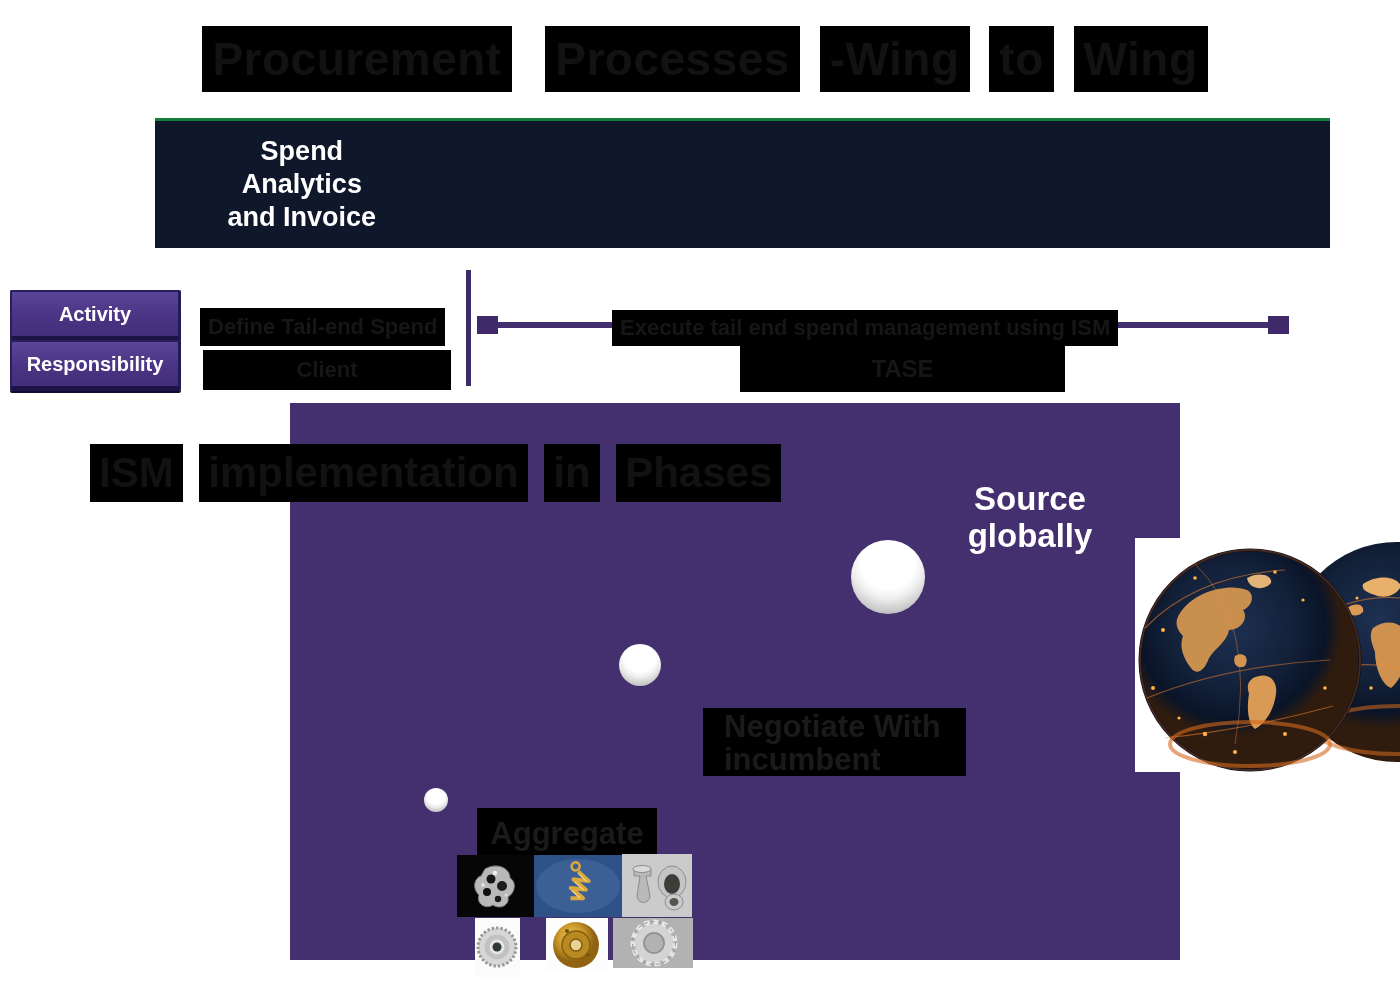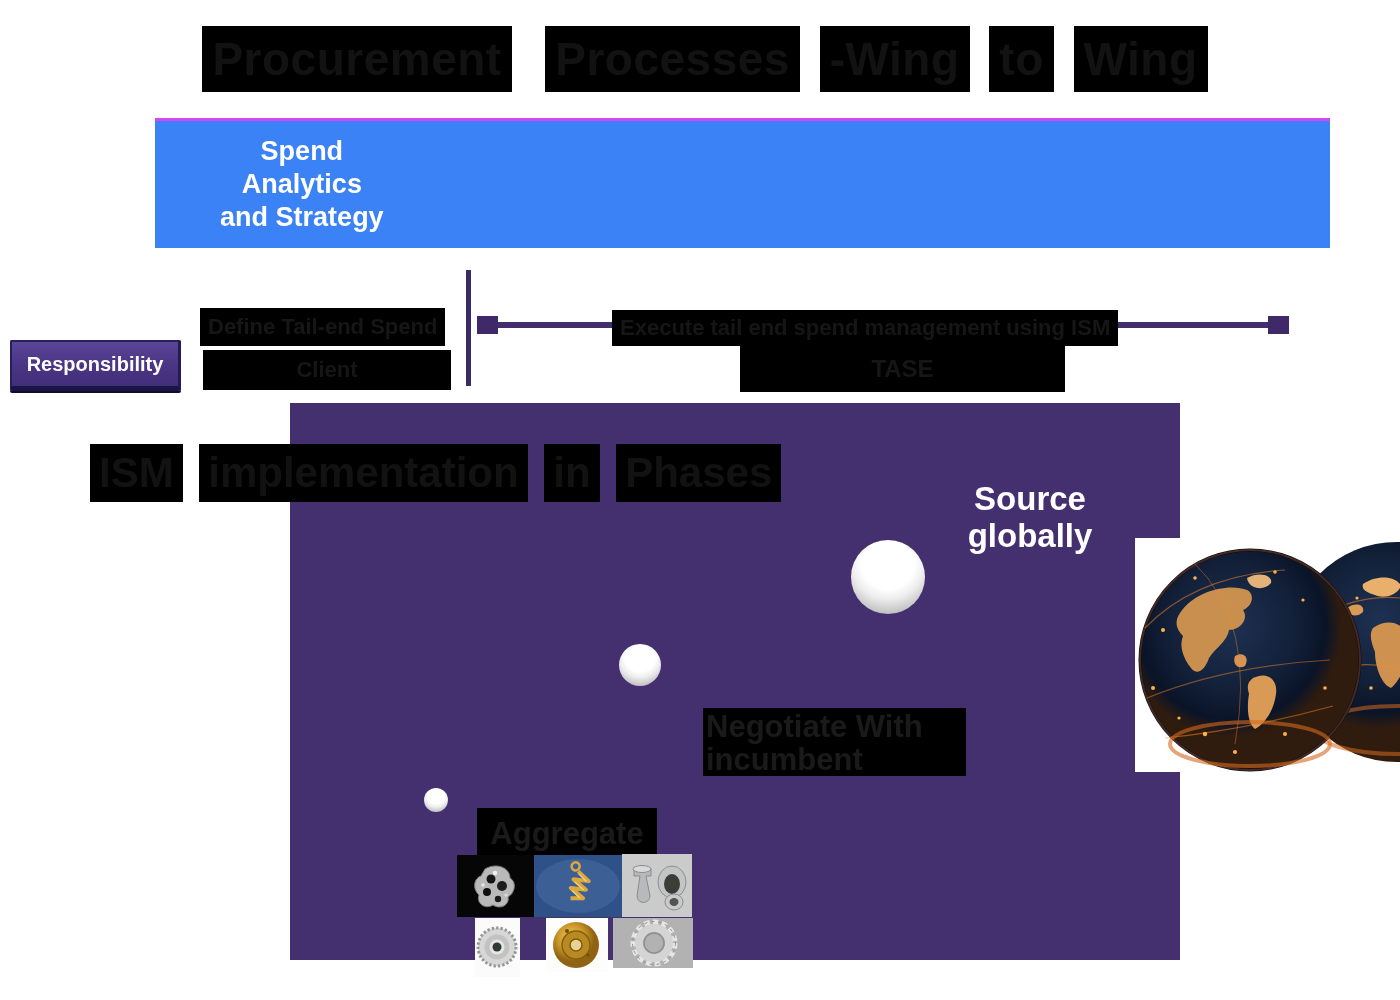--- a/index.html
+++ b/index.html
@@ -10,23 +10,23 @@
   
   .hl-words{position:absolute;margin:0;font-weight:bold;color:#121212;white-space:nowrap;}
   .hl-words .hw{background:#000;display:inline-block;}
   .hl-words .wgap{display:inline-block;}
   .title{left:160px;top:26px;width:1090px;text-align:center;font-size:46px;line-height:58px;letter-spacing:.5px;}
   .title .hw{padding:4px 10px;margin:0 3px;}
   .phases-heading{left:88px;top:444px;font-size:42px;line-height:52px;z-index:5;}
   .phases-heading .hw{padding:3px 9px;margin:0 2px;}
   
   .band{
-    position:absolute;left:155px;top:118px;width:1175px;height:127px;background:#3b82f6;
+    position:absolute;left:155px;top:118px;width:1175px;height:127px;background:#0f172a;
     display:grid;grid-template-columns:1fr 1fr 1fr 1fr;align-items:center;
-    border-top:3px solid #d946ef;
+    border-top:3px solid #15803d;
   }
   .stage{display:flex;flex-direction:column;align-items:center;justify-content:center;
     color:#fff;font-weight:bold;font-size:27px;line-height:33px;text-align:center;}
   
   .legend-btn{
     position:absolute;left:10px;width:166px;height:44px;
     background:linear-gradient(180deg,#5a4596 0%,#4A3484 55%,#422e79 100%);
     border:2px solid #2a1f5e;border-bottom:5px solid #1c1347;border-right:3px solid #241a55;
     color:#fff;font-weight:bold;font-size:20px;display:flex;align-items:center;justify-content:center;
     box-shadow:0 2px 0 #120c33;border-radius:2px;
@@ -53,21 +53,21 @@
   .sphere{position:absolute;border-radius:50%;z-index:4;
     background:radial-gradient(circle at 50% 30%, #ffffff 0%, #ffffff 42%, #ededed 58%, #c6c6c6 78%, #a8a8a8 90%, #c2c2c2 100%);
   }
   #sphere-large{left:851px;top:540px;width:74px;height:74px;}
   #sphere-medium{left:619px;top:644px;width:42px;height:42px;}
   #sphere-small{left:424px;top:788px;width:24px;height:24px;}
   
   #label-source{position:absolute;left:940px;top:480px;width:180px;z-index:4;text-align:center;
     color:#fff;font-weight:bold;font-size:33px;line-height:37px;}
   #label-negotiate{position:absolute;left:703px;top:708px;width:263px;height:68px;z-index:4;background:#000;
-    color:#1a1a1a;font-weight:bold;font-size:31px;line-height:33px;padding-top:2px;box-sizing:border-box;padding-left:3px;}
+    color:#1a1a1a;font-weight:bold;font-size:31px;line-height:33px;padding-top:2px;box-sizing:border-box;padding-left:21px;}
   #label-aggregate{position:absolute;left:477px;top:808px;width:180px;height:52px;z-index:4;background:#000;
     color:#1a1a1a;font-weight:bold;font-size:31px;display:flex;align-items:center;justify-content:center;}
   
   .photo{position:absolute;z-index:5;display:block;}
   #photo-1{left:457px;top:855px;}
   #photo-2{left:534px;top:855px;}
   #photo-3{left:622px;top:854px;}
   #photo-4{left:475px;top:918px;}
   #photo-5{left:546px;top:918px;}
   #photo-6{left:613px;top:918px;}
@@ -77,24 +77,27 @@
 <body>
 
 <div id="slide">
 
   <h1 class="hl-words title"><span class="hw">Procurement</span><span class="wgap" style="width: 0.6em;"></span><span class="hw">Processes</span><span class="wgap" style="width: 0.3em;"></span><span class="hw">-Wing</span><span class="wgap" style="width: 0.3em;"></span><span class="hw">to</span><span class="wgap" style="width: 0.3em;"></span><span class="hw">Wing</span></h1>
 
   <div class="band">
     <div class="stage">
       <span>Spend</span>
       <span>Analytics</span>
-      <span>and Strategy</span>
+      <span>and Invoice</span>
     </div>
   </div>
 
+  <div class="legend-btn" id="activity-btn">
+    <span>Activity</span>
+  </div>
   <div class="legend-btn" id="responsibility-btn">
     <span>Responsibility</span>
   </div>
 
   <div class="vdivider"></div>
   <div class="connector">
     <span class="sq left"></span>
     <span class="sq right"></span>
   </div>
   <div class="flow-text" id="define-line1">Define Tail-end Spend</div>

